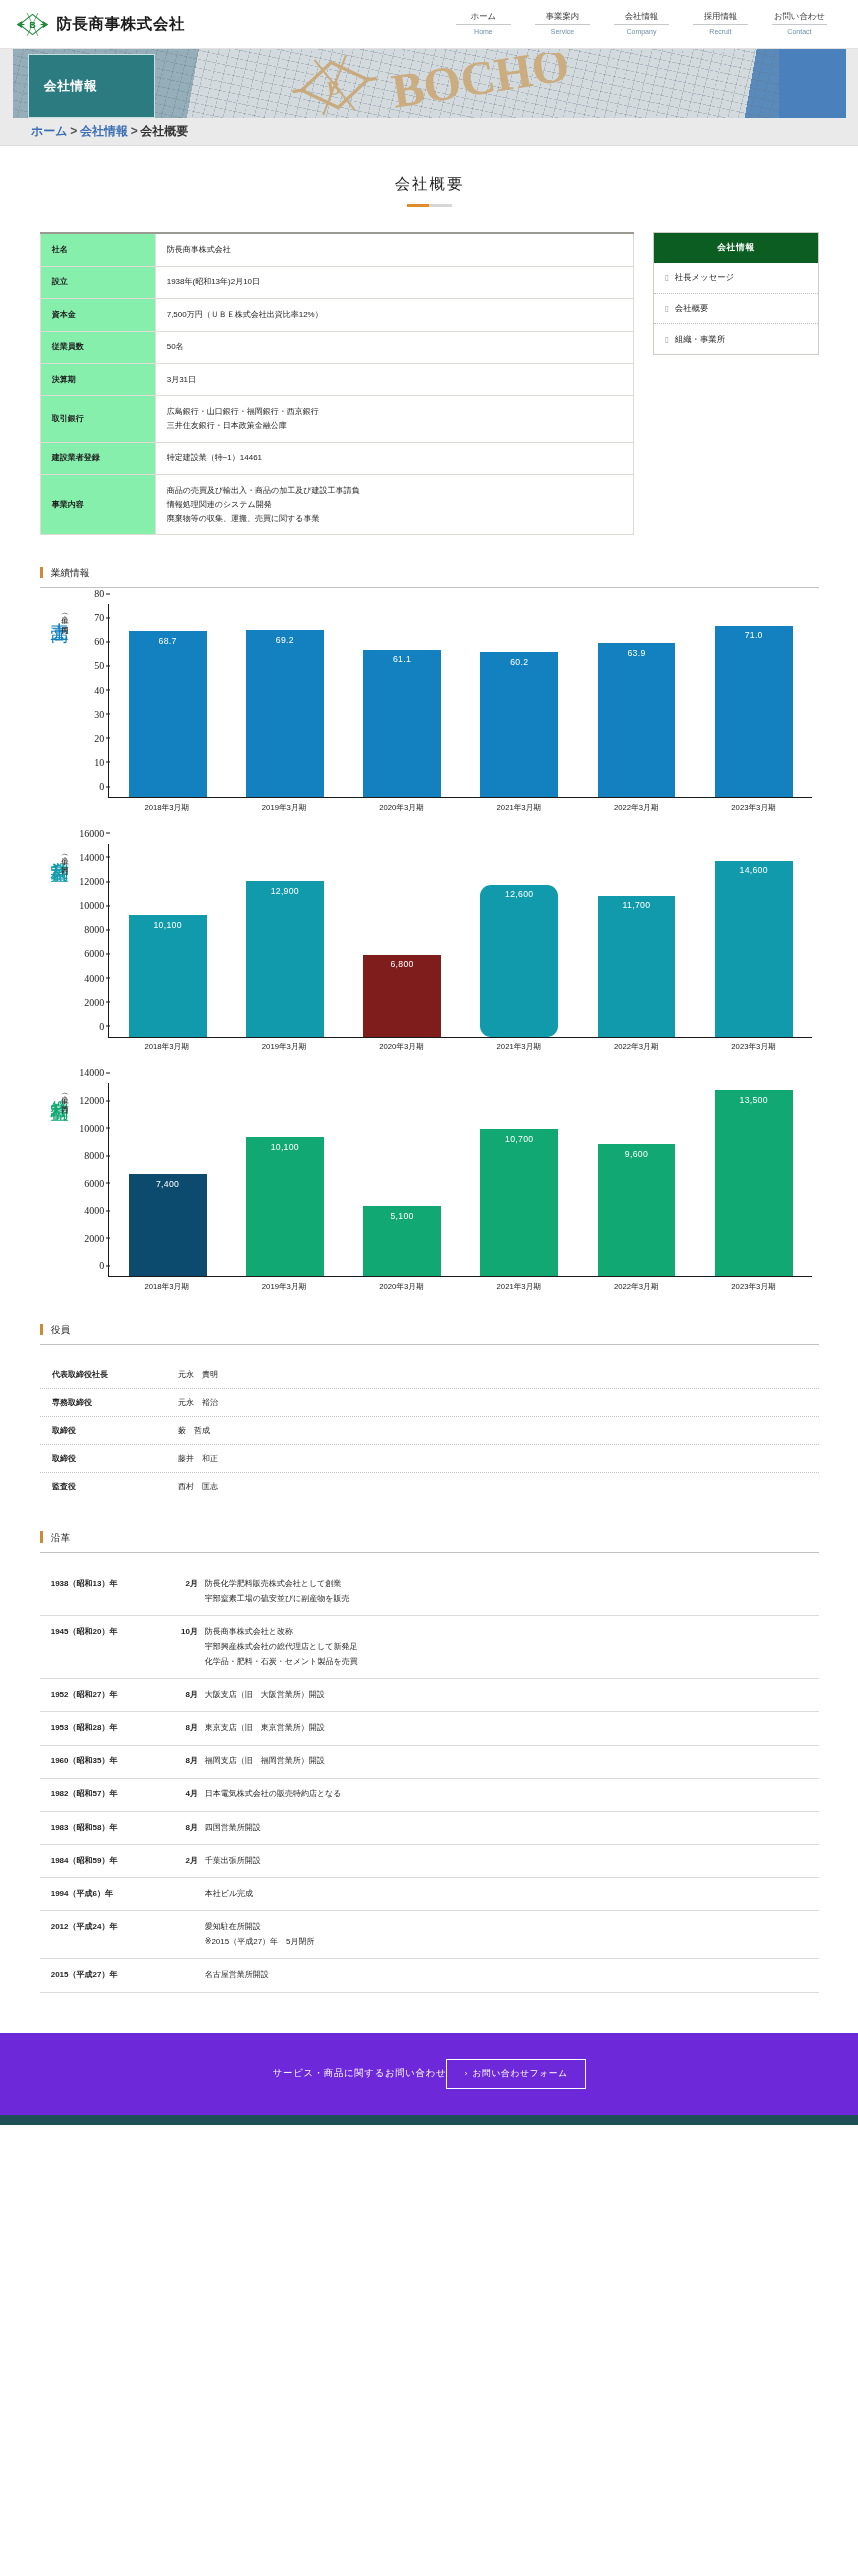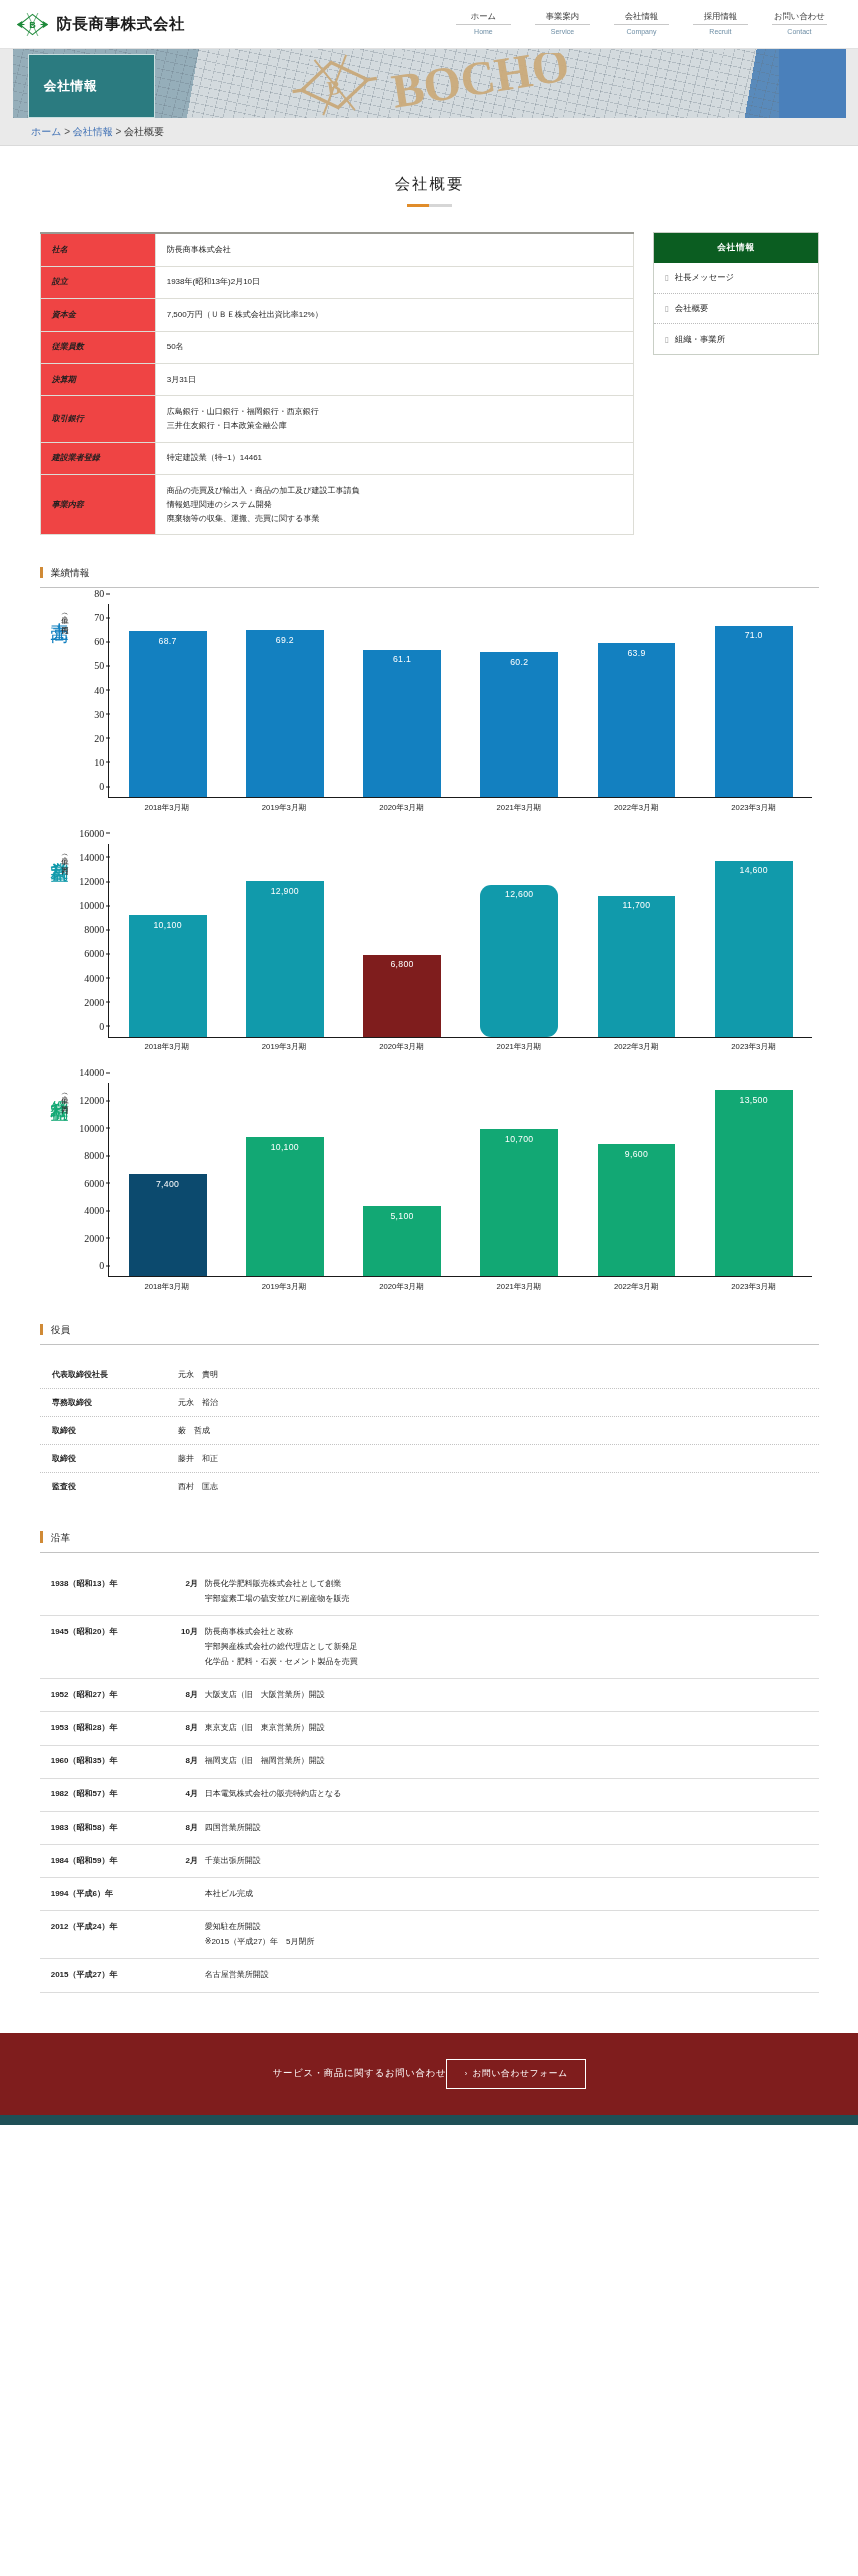--- a/index.html
+++ b/index.html
@@ -94,21 +94,21 @@
   }
 
   
   .crumb-bar {
     background: #eaeaea;
     border-bottom: 0.7px solid #dadada;
     height: 28px;
     display: flex; align-items: center;
     padding: 0 13.4px 0 31px;
   }
-  .crumb { font-size: 10px; color: #333; }
+  .crumb { font-size: 12px; color: #333; font-weight: bold; }
   .crumb a { color: #3d6fb4; text-decoration: none; cursor: pointer; }
   .crumb .sep { color: #555; margin: 0 2.7px; }
 
   
   .page { padding: 28px 40px 0 40px; }
   .page-heading { text-align: center; margin-bottom: 25.4px; }
   .page-heading h1 {
     font-size: 15.4px;
     font-weight: normal;
     letter-spacing: 2px;
@@ -132,24 +132,23 @@
   }
   table.profile th, table.profile td {
     border: 0.7px solid #ddddd6;
     text-align: left;
     vertical-align: middle;
     padding: 8.7px 10.7px;
     line-height: 1.75;
   }
   table.profile th {
     width: 115px;
-    background: #ef4444;
+    background: #86efac;
     font-weight: bold;
     color: #1f1f1f;
-    font-style: italic;
   }
   table.profile td { background: #fff; color: #242424; }
 
   
   .side-box { border: 0.7px solid #c9cfc6; background: #fff; }
   .side-head {
     background: #0b5d21;
     color: #fff;
     font-size: 8.7px;
     font-weight: bold;
@@ -288,21 +287,21 @@
     line-height: 1.85;
   }
   .hist-row:last-child { border-bottom: 0.7px solid #dcdcdc; }
   .hist-year { width: 119px; font-weight: bold; color: #1f1f1f; flex: 0 0 119px; }
   .hist-month { width: 35px; flex: 0 0 35px; font-weight: bold; color: #1f1f1f; text-align: right; padding-right: 6.7px;}
   .hist-text { color: #1f1f1f; }
 
   
   .cta {
     margin-top: 40px;
-    background: #7f1d1d;
+    background: #6d28d9;
     height: 82px;
     display: flex;
     align-items: center;
     justify-content: center;
   }
   .cta-text { color: #fff; font-size: 9.4px; letter-spacing: 0.7px; }
   .cta-btn {
     border: 0.7px solid #ffffff;
     color: #fff;
     background: transparent;

